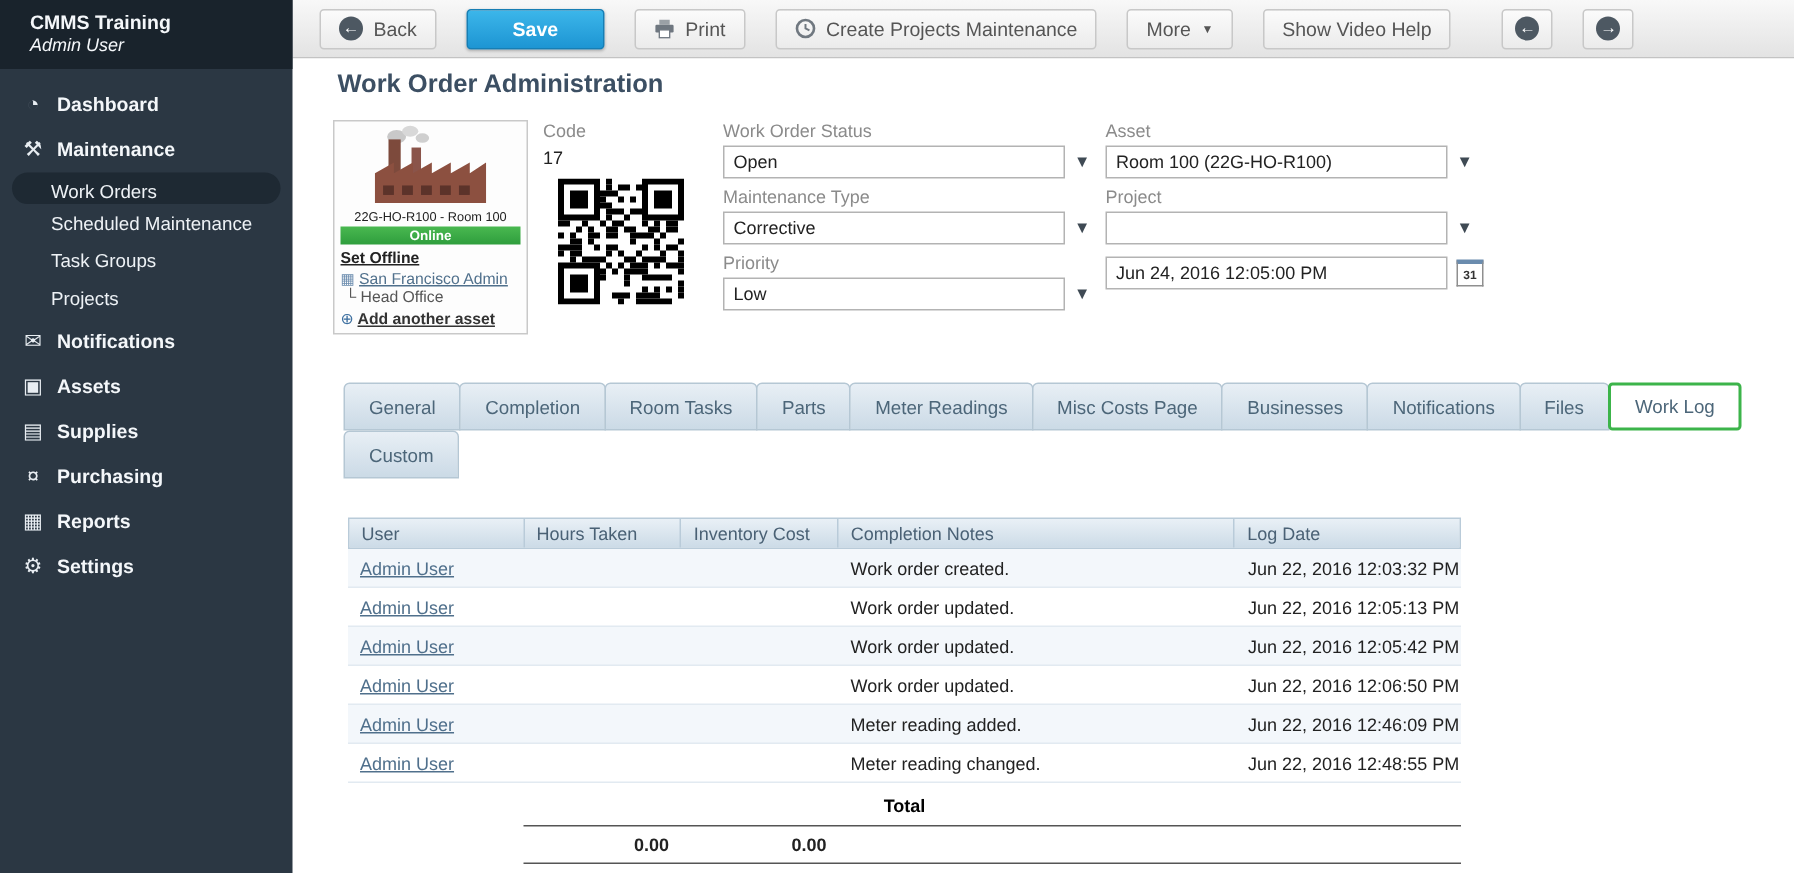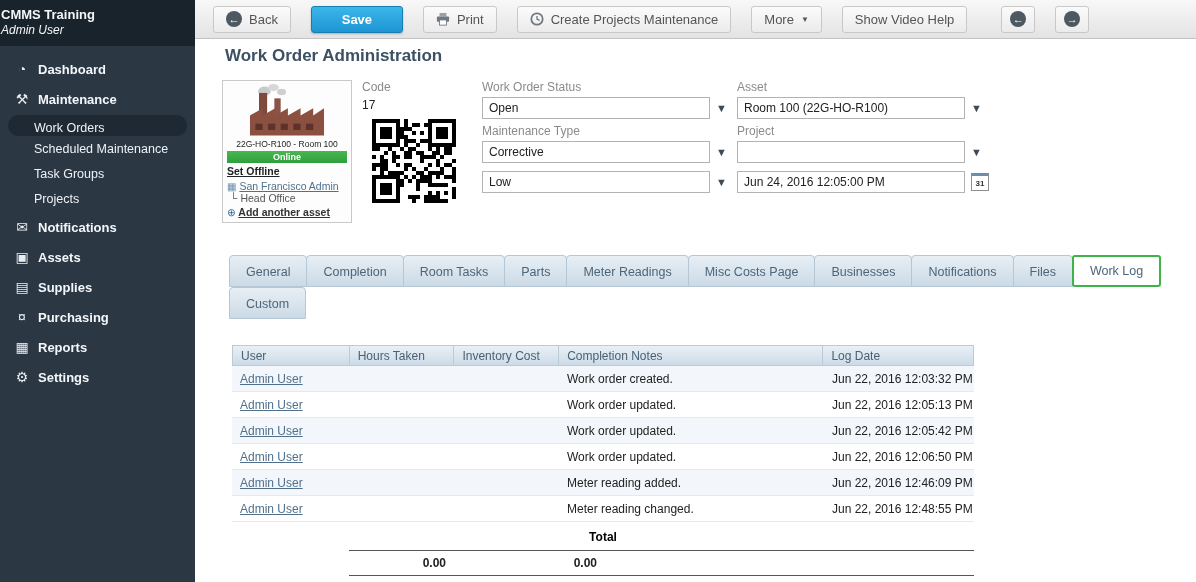--- a/index.html
+++ b/index.html
@@ -1,21 +1,21 @@
 <!DOCTYPE html>
 <html><head>
 <meta charset="utf-8">
 <style>
   * { margin:0; padding:0; box-sizing:border-box; }
   html,body { width:1196px; height:582px; }
   body { font-family:"Liberation Sans", sans-serif; background:#fff; overflow:hidden; position:relative; font-size:13px; }
 
   
   .sidebar { position:absolute; left:0; top:0; width:195px; height:582px; background:#2b3743; color:#f4f7fa; z-index:3; }
-  .sb-header { background:#19232c; padding:7px 1px 9px; }
+  .sb-header { background:#19232c; padding:7px 20px 9px; }
   .sb-title { font-size:13px; font-weight:bold; }
   .sb-subtitle { font-size:12px; font-style:italic; margin-top:1px; }
   .sb-nav { padding-top:8px; }
   .sb-item { display:flex; align-items:center; gap:8px; padding:7px 14px; font-size:13px; font-weight:bold; cursor:pointer; }
   .sb-icon { width:16px; text-align:center; font-size:14px; font-weight:normal; color:#e8edf2; }
   .sb-sub { padding:5px 0 5px 34px; margin:1px 0; font-size:12.5px; cursor:pointer; color:#eef2f6; }
   .sb-sub.active { background:#1e2933; border-radius:13px; margin:1px 8px; padding:6px 0 1px 26px; }
 
   
   .topbar { position:absolute; left:195px; top:0; width:1001px; height:39px; background:linear-gradient(#f8f8f8,#e3e3e3); border-bottom:1px solid #c3c3c3; display:flex; align-items:center; padding:0 18px; gap:20px; box-shadow:0 1px 2px rgba(0,0,0,.06); }
@@ -71,21 +71,21 @@
   .wl-table { position:absolute; left:37px; top:306px; width:742px; font-size:12px; color:#222; }
   .grid-head { display:flex; height:21px; line-height:20px; background:linear-gradient(#e9f0f6,#ccdbe7); border:1px solid #b9cbd9; color:#4a6175; }
   .grid-head .col { border-right:1px solid #b9cbd9; }
   .grid-head .col:last-child { border-right:none; }
   .col { padding:0 8px; overflow:hidden; white-space:nowrap; }
   .c-user { width:117px; } .c-hours { width:105px; } .c-inv { width:105px; } .c-notes { width:265px; } .c-date { width:150px; }
   .grid-row { display:flex; height:26px; line-height:26px; border-bottom:1px solid #e2eaf1; background:#fff; }
   .grid-body .grid-row:nth-child(odd) { background:#f3f7fb; }
   .user-link { color:#50708c; text-decoration:underline; cursor:pointer; }
   .total-label { text-align:center; font-weight:bold; padding:8px 0 6px; color:#000; font-size:12px; }
-  .total-strip { margin-left:117px; border-top:1px solid #555; border-bottom:1px solid #555; display:flex; height:26px; line-height:25px; font-weight:bold;gap:46px; }
+  .total-strip { margin-left:117px; border-top:1px solid #555; border-bottom:1px solid #555; display:flex; height:26px; line-height:25px; font-weight:bold; }
   .t-cell { width:105px; text-align:right; padding:0 8px; }
 </style>
 </head>
 <body>
 
 <aside class="sidebar">
   <div class="sb-header">
     <div class="sb-title">CMMS Training</div>
     <div class="sb-subtitle">Admin User</div>
   </div>
@@ -355,20 +355,21 @@
     </div>
   </div>
   <div class="fgroup f2">
     <div class="field-label">Maintenance Type</div>
     <div class="frow">
       <input value="Corrective" style="">
       <span class="dd-caret">▼</span>
     </div>
   </div>
   <div class="fgroup f3">
+    <div class="field-label">Priority</div>
     <div class="frow">
       <input value="Low" style="">
       <span class="dd-caret">▼</span>
     </div>
   </div>
   <div class="fgroup f4">
     <div class="field-label">Asset</div>
     <div class="frow">
       <input value="Room 100 (22G-HO-R100)" style="">
       <span class="dd-caret">▼</span>

